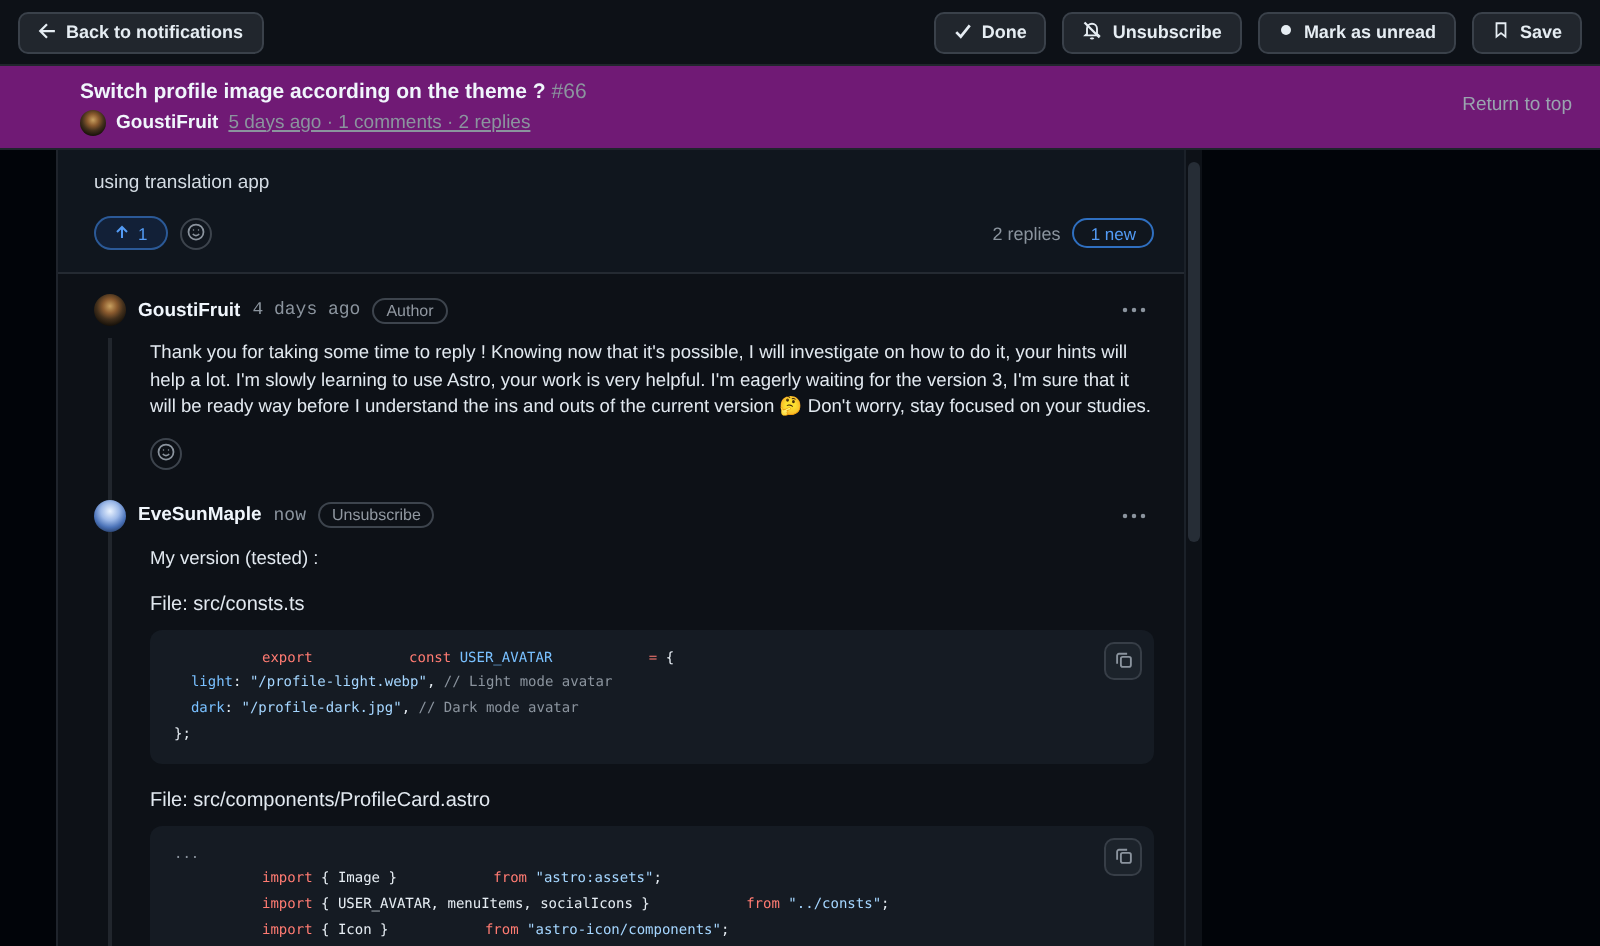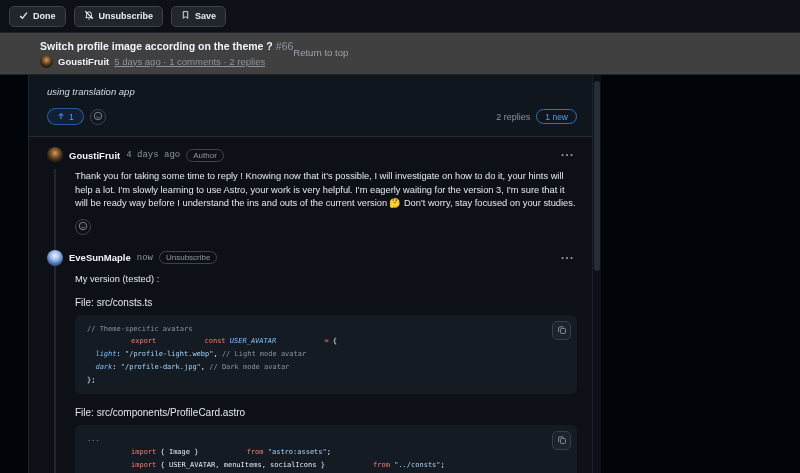--- a/index.html
+++ b/index.html
@@ -10,22 +10,22 @@
   
   .toolbar { height:33px; background:#0d1117; border-bottom:1px solid #21262d;
              display:flex; align-items:center; justify-content:space-between; padding:0 9px; flex:0 0 auto; }
   .btn { display:inline-flex; align-items:center; gap:5px; height:21px; padding:0 9px;
          background:#21262d; border:1px solid #3a414a; border-radius:5px;
          color:#e6edf3; font-size:9px; font-weight:bold; cursor:pointer; white-space:nowrap; }
   .btn svg { flex:0 0 auto; }
   .toolbar-right { display:flex; gap:8px; }
 
   
-  .thread-header { height:42px; background:#404040; border-bottom:1px solid #1f242c;
-                   display:flex; align-items:center; justify-content:flex-start;
+  .thread-header { height:42px; background:#701a75; border-bottom:1px solid #1f242c;
+                   display:flex; align-items:center; justify-content:space-between;
                    padding:0 14px 0 40px; flex:0 0 auto; }
   .th-title-line { font-size:10.5px; font-weight:bold; color:#f0f6fc; }
   .th-number { color:#8b949e; font-weight:normal; margin-left:3px; }
   .th-byline { display:flex; align-items:center; gap:5px; margin-top:3px; }
   .avatar { border-radius:50%; flex:0 0 auto; }
   .avatar-gousti { background:radial-gradient(circle at 50% 38%, #c8a060 0%, #8a5a2e 28%, #43301c 52%, #151009 78%); }
   .avatar-eve { background:radial-gradient(circle at 50% 35%, #eaf3ff 0%, #9db9e8 35%, #4a72b8 62%, #20355c 88%); }
   .th-author { font-size:9.5px; font-weight:bold; color:#f0f6fc; }
   .th-meta { font-size:9.5px; color:#8b949e;text-decoration:underline; }
   .return-top { font-size:9.5px; color:#9aa4af; cursor:pointer; align-self:flex-start; margin-top:14px; }
@@ -33,21 +33,21 @@
   
   .main { flex:1; display:flex; position:relative; min-height:0; }
   .gutter-left { width:29px; background:#010409; border-right:1px solid #1f242c; flex:0 0 auto; }
   .panel { width:563px; background:#0d1117; flex:0 0 auto; display:flex; flex-direction:column; }
   .scrollbar { width:9px; background:#0d1117; border-left:1px solid #1b2129; position:relative; flex:0 0 auto; }
   .scroll-thumb { position:absolute; left:1px; top:6px; width:6px; height:190px; border-radius:3px; background:#262d36; }
   .gutter-right { flex:1; background:#010409; }
 
   
   .parent-section { background:#10161e; border-bottom:1px solid #242a32; padding:9px 15px 11px 18px; }
-  .parent-text { font-style:italic; font-size:9.5px; color:#d4dce4; margin:2px 0 11px; }
+  .parent-text { font-size:9.5px; color:#d4dce4; margin:2px 0 11px; }
   .reaction-row { display:flex; align-items:center; gap:6px; }
   .upvote-pill { display:inline-flex; align-items:center; gap:4px; height:17px; padding:0 9px;
                  border:1px solid rgba(68,147,248,0.5); border-radius:10px; background:rgba(31,111,235,0.12);
                  color:#539bf5; font-size:8.5px; cursor:pointer; }
   .emoji-btn { width:16px; height:16px; border-radius:50%; border:1px solid #3d444d; background:transparent;
                display:inline-flex; align-items:center; justify-content:center; color:#8b949e; cursor:pointer; }
   .row-spacer { flex:1; }
   .replies-count { font-size:9px; color:#8b949e; }
   .new-pill { display:inline-flex; align-items:center; height:15px; padding:0 8px;
               border:1px solid #2f6fc0; border-radius:9px; color:#539bf5; font-size:8.5px; cursor:pointer; }
@@ -69,49 +69,65 @@
 
   
   .codeblock { position:relative; margin:7px 0 0 28px; background:#151b23; border-radius:6px;
                padding:8px 12px; font-family:"DejaVu Sans Mono", monospace; font-size:7px;
                line-height:12.8px; color:#e6edf3; overflow:hidden; }
   .copy-btn { position:absolute; top:6px; right:6px; width:19px; height:19px;
               background:#1c232b; border:1px solid #373e47; border-radius:5px;
               display:flex; align-items:center; justify-content:center; color:#8b949e; cursor:pointer; }
   .code-line { white-space:pre; }
   .tok-kw { color:#ff7b72;margin-left:44px; }
-  .tok-ent { color:#79c0ff;font-style:italic; }
+  .tok-ent { color:#79c0ff; }
   .tok-str { color:#a5d6ff; }
   .tok-com { color:#8b949e; }
   .tok-pln { color:#e6edf3; }
 </style>
 </head>
 <body>
 
 <div id="app">
 
   <div class="toolbar">
+    <button class="btn">
+      <span>
+        <svg width="9" height="9" viewBox="0 0 16 16" fill="none" stroke="#e6edf3" stroke-width="2">
+            <path d="M8 2 L2 8 L8 14 M2 8 H15"></path>
+          </svg>
+      </span>
+      <span>Back to notifications</span>
+    </button>
     <div class="toolbar-right">
       <button class="btn">
         <span>
           <svg width="9" height="9" viewBox="0 0 16 16" fill="none" stroke="#e6edf3" stroke-width="2.4">
               <path d="M2 9 L6 13 L14 3"></path>
             </svg>
         </span>
         <span>Done</span>
       </button>
       <button class="btn">
         <span>
           <svg width="10" height="10" viewBox="0 0 16 16" fill="none" stroke="#e6edf3" stroke-width="1.5">
               <path d="M4 11 V7 a4 4 0 0 1 8 0 v4 l1.3 1.3 H2.7 Z"></path>
               <path d="M6.8 14.2 a1.4 1.4 0 0 0 2.4 0"></path>
               <path d="M2 2 L14 14" stroke-width="1.8"></path>
             </svg>
         </span>
         <span>Unsubscribe</span>
+      </button>
+      <button class="btn">
+        <span>
+          <svg width="8" height="8" viewBox="0 0 16 16">
+              <circle cx="8" cy="8" r="5" fill="#e6edf3"></circle>
+            </svg>
+        </span>
+        <span>Mark as unread</span>
       </button>
       <button class="btn">
         <span>
           <svg width="9" height="10" viewBox="0 0 16 16" fill="none" stroke="#e6edf3" stroke-width="1.6">
               <path d="M4 2 h8 v12 l-4 -3.2 -4 3.2 Z"></path>
             </svg>
         </span>
         <span>Save</span>
       </button>
     </div>
@@ -207,21 +223,20 @@
                   <circle cx="8" cy="2" r="1.5" fill="#8b949e"></circle>
                   <circle cx="14" cy="2" r="1.5" fill="#8b949e"></circle>
                 </svg>
             </span>
           </div>
           <div class="intro-line">My version (tested) :</div>
           <div class="file-label">File: src/consts.ts</div>
 
           <div class="codeblock">
             <div>
-                <div class="code-line"><span class="tok-com">// Theme-specific avatars</span></div>
                 <div class="code-line"><span class="tok-kw">export</span><span class="tok-pln"> </span><span class="tok-kw">const</span><span class="tok-pln"> </span><span class="tok-ent">USER_AVATAR</span><span class="tok-pln"> </span><span class="tok-kw">=</span><span class="tok-pln"> {</span></div>
                 <div class="code-line"><span class="tok-pln">  </span><span class="tok-ent">light</span><span class="tok-pln">: </span><span class="tok-str">"/profile-light.webp"</span><span class="tok-pln">, </span><span class="tok-com">// Light mode avatar</span></div>
                 <div class="code-line"><span class="tok-pln">  </span><span class="tok-ent">dark</span><span class="tok-pln">: </span><span class="tok-str">"/profile-dark.jpg"</span><span class="tok-pln">, </span><span class="tok-com">// Dark mode avatar</span></div>
                 <div class="code-line"><span class="tok-pln">};</span></div>
               </div>
             <button class="copy-btn">
               <span>
                 <svg width="10" height="10" viewBox="0 0 16 16" fill="none" stroke="#8b949e" stroke-width="1.5">
                     <rect x="5.5" y="5.5" width="8" height="8" rx="1.5"></rect>
                     <path d="M10.5 3 H4 a1.5 1.5 0 0 0 -1.5 1.5 V11"></path>

